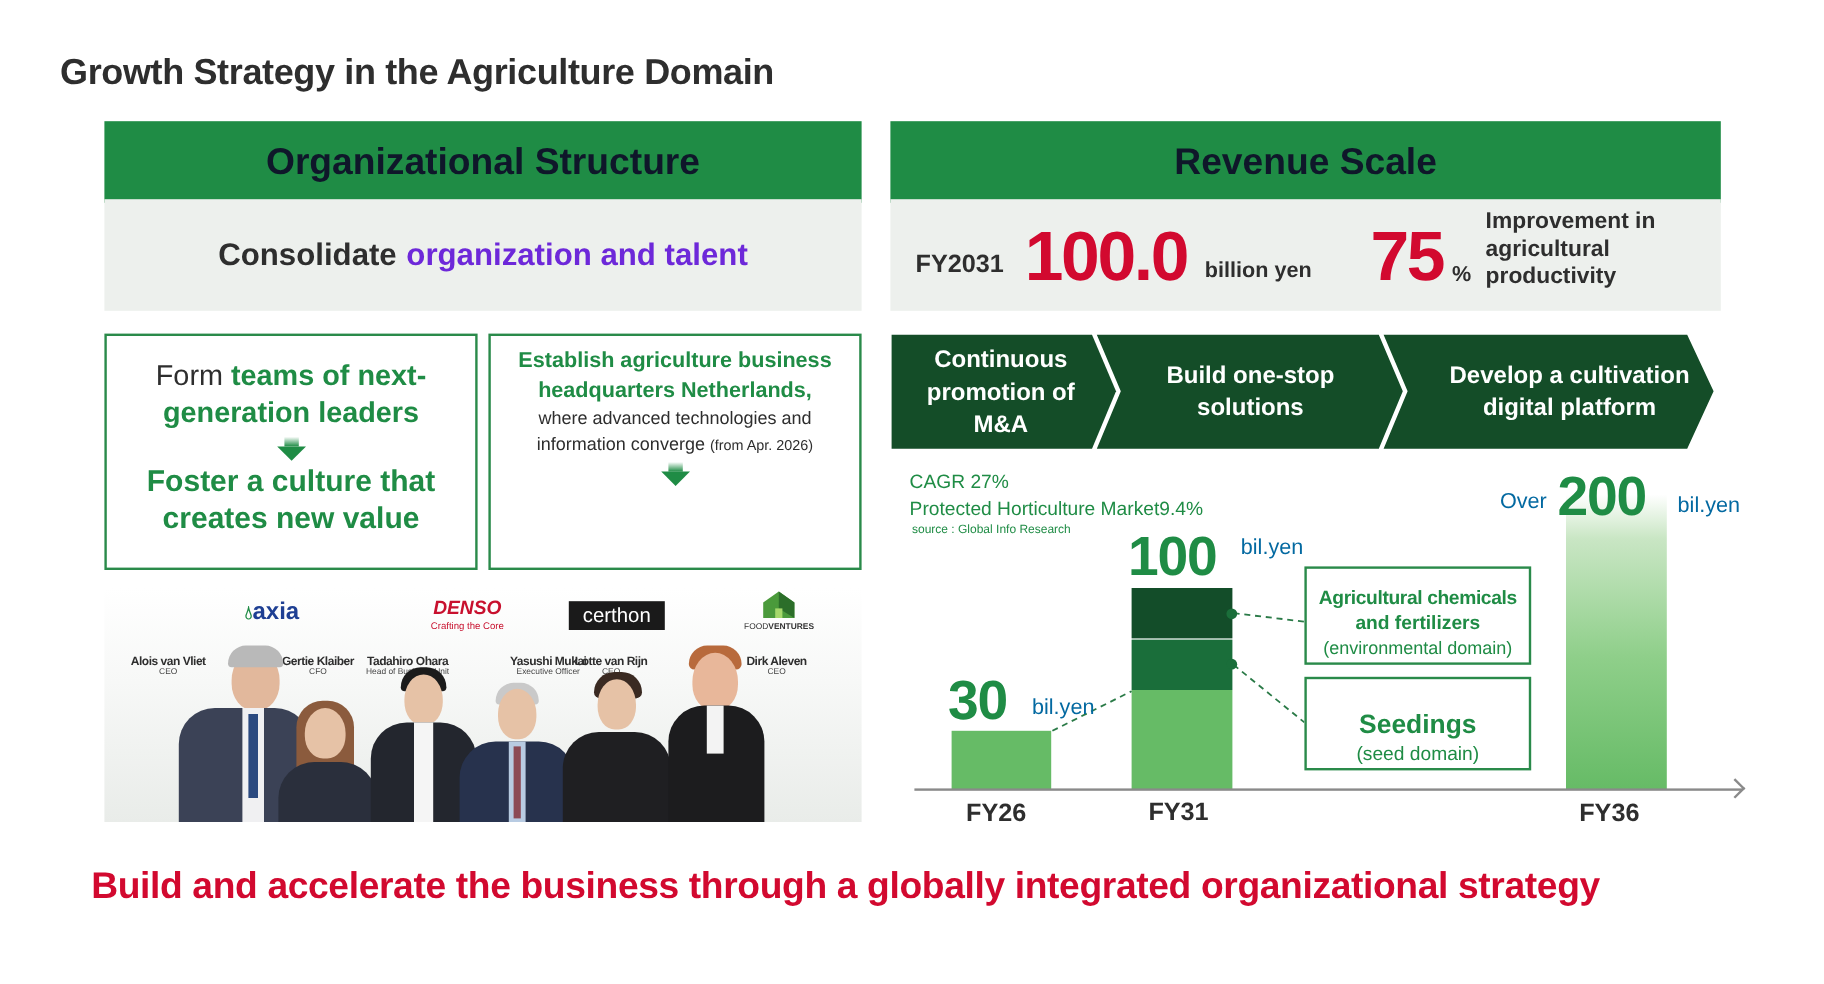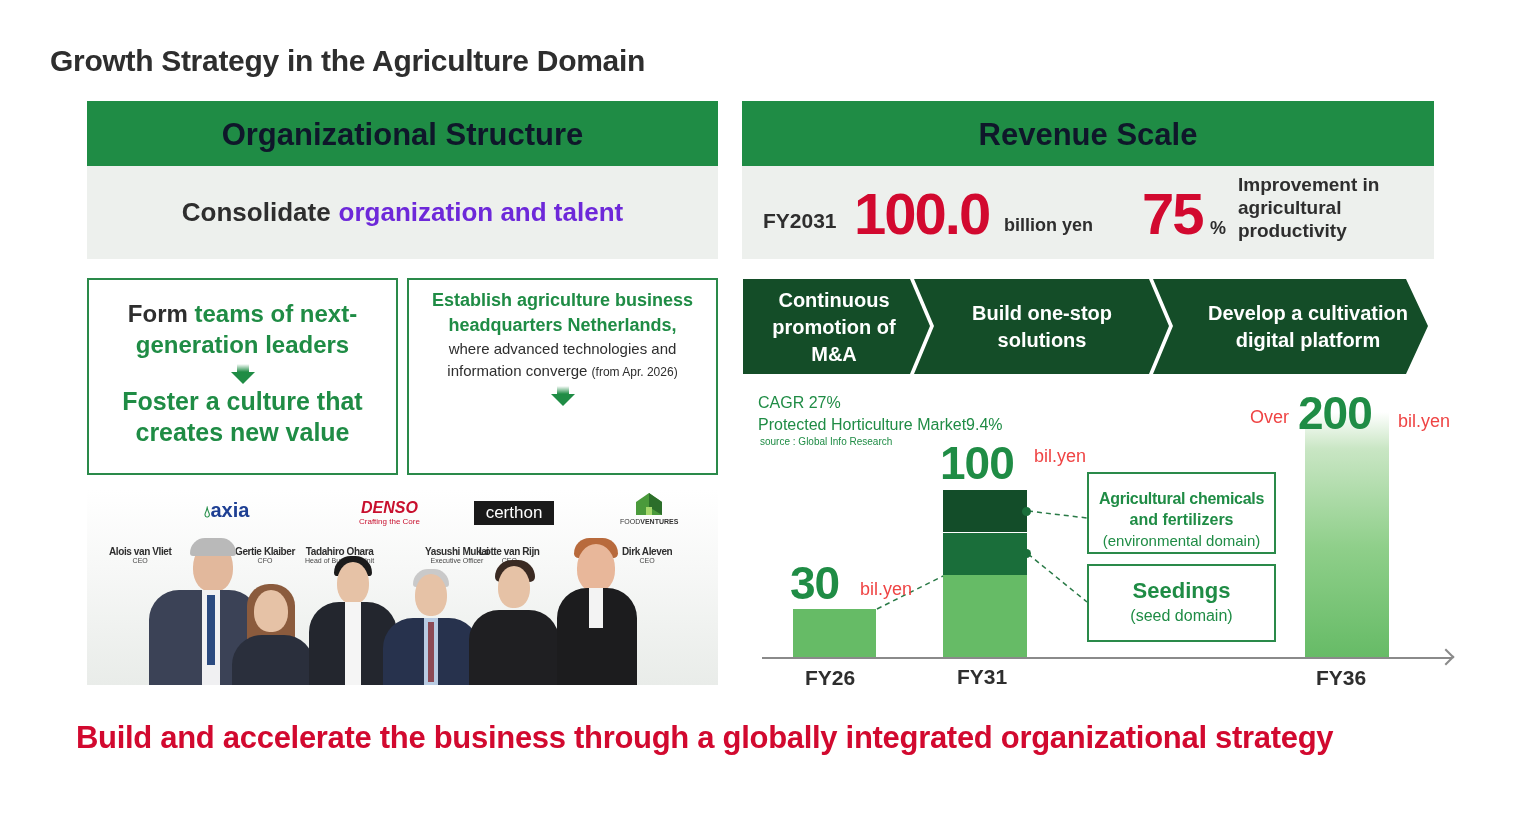--- a/index.html
+++ b/index.html
@@ -49,40 +49,40 @@
   .chev-text { position: absolute; color: #fff; font-weight: bold; font-size: 20px; text-align: center; line-height: 27px; display: flex; align-items: center; justify-content: center; }
 
   
   .cagr { position: absolute; left: 758px; top: 392px; color: #1f8c45; font-size: 16px; line-height: 22px; }
   .source { position: absolute; left: 760px; top: 436px; color: #1f8c45; font-size: 10px; }
   .axis { position: absolute; left: 762px; top: 657px; width: 690px; height: 2px; background: #8a8a8a; }
   .axis-arrow { position: absolute; left: 1440px; top: 651px; width: 12px; height: 12px; border-top: 2px solid #8a8a8a; border-right: 2px solid #8a8a8a; transform: rotate(45deg); }
   .bar { position: absolute; }
   .xlabel { position: absolute; font-size: 21px; font-weight: bold; color: #2e2e2e; }
   .vlabel-num { position: absolute; font-size: 46px; font-weight: bold; color: #1f8c45; letter-spacing: -1px; }
-  .vlabel-unit { position: absolute; font-size: 18px; color: #ef4444; }
+  .vlabel-unit { position: absolute; font-size: 18px; color: #0369a1; }
   .legend-box { position: absolute; border: 2px solid #2a8a4a; background: #fff; text-align: center; color: #1f8c45; }
   .dot { position: absolute; width: 9px; height: 9px; border-radius: 50%; background: #1a6e3a; }
 
   .bottom-msg { position: absolute; left: 76px; top: 720px; font-size: 31px; font-weight: bold; color: #d2092f; letter-spacing: -0.3px; }
 </style>
 </head>
 <body>
 
 <div class="page-title">Growth Strategy in the Agriculture Domain</div>
 
 <div id="org-header" class="panel-header">Organizational Structure</div>
 <div id="org-sub" class="panel-sub">
   <span>Consolidate</span>
   <span class="red">organization and talent</span>
 </div>
 
 <div id="box1" class="org-box">
   <div style="margin-top:18px; font-size:24px; line-height:31px; font-weight:bold;">
-    <span class="dtxt" style="font-weight:bold;text-align:right;">Form</span>
+    <span class="dtxt" style="font-weight:normal;text-align:right;">Form</span>
     <span class="gtxt">teams of next-</span><br>
     <span class="gtxt">generation leaders</span>
   </div>
   <div class="arrow-wrap" style="margin:4px 0 2px;">
     <div class="arrow-stem"></div>
     <div class="down-arrow" style="margin:0;"></div>
   </div>
   <div class="gtxt" style="font-size:25px; line-height:31px;">
     <div>Foster a culture that</div>
     <div>creates new value</div>
@@ -254,21 +254,21 @@
 <span class="vlabel-unit" style="left:1034px; top:446px;">bil.yen</span>
 <span class="vlabel-unit" style="left:1250px; top:407px;">Over</span>
 <span class="vlabel-num" style="left:1298px; top:386px;">200</span>
 <span class="vlabel-unit" style="left:1398px; top:411px;">bil.yen</span>
 
 <div class="legend-box" style="left:1087px; top:472px; width:189px; height:82px; padding-top:14px;">
   <div style="font-size:16px; font-weight:bold; line-height:21px; letter-spacing:-0.3px;">Agricultural chemicals</div>
   <div style="font-size:16px; font-weight:bold; line-height:21px;">and fertilizers</div>
   <div style="font-size:15px; line-height:21px;">(environmental domain)</div>
 </div>
-<div class="legend-box" style="left:1087px; top:564px; width:189px; height:78px; padding-top:11px;">
+<div class="legend-box" style="left:1087px; top:564px; width:189px; height:78px; padding-top:24px;">
   <div style="font-size:22px; font-weight:bold; line-height:28px;">Seedings</div>
   <div style="font-size:16px; line-height:22px;">(seed domain)</div>
 </div>
 
 <div class="axis"></div>
 <div class="axis-arrow"></div>
 <span class="xlabel" style="left:805px; top:666px;">FY26</span>
 <span class="xlabel" style="left:957px; top:665px;">FY31</span>
 <span class="xlabel" style="left:1316px; top:666px;">FY36</span>
 

